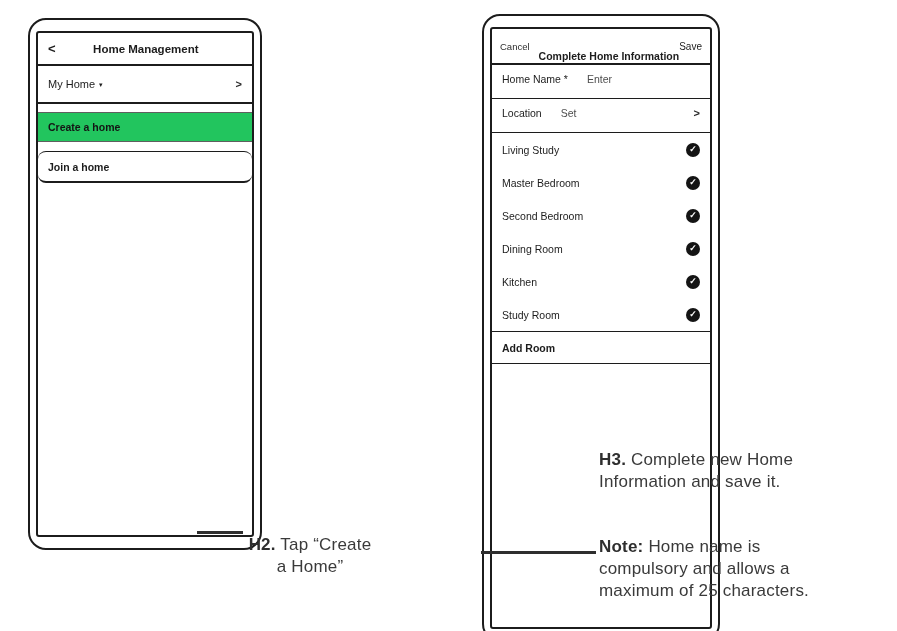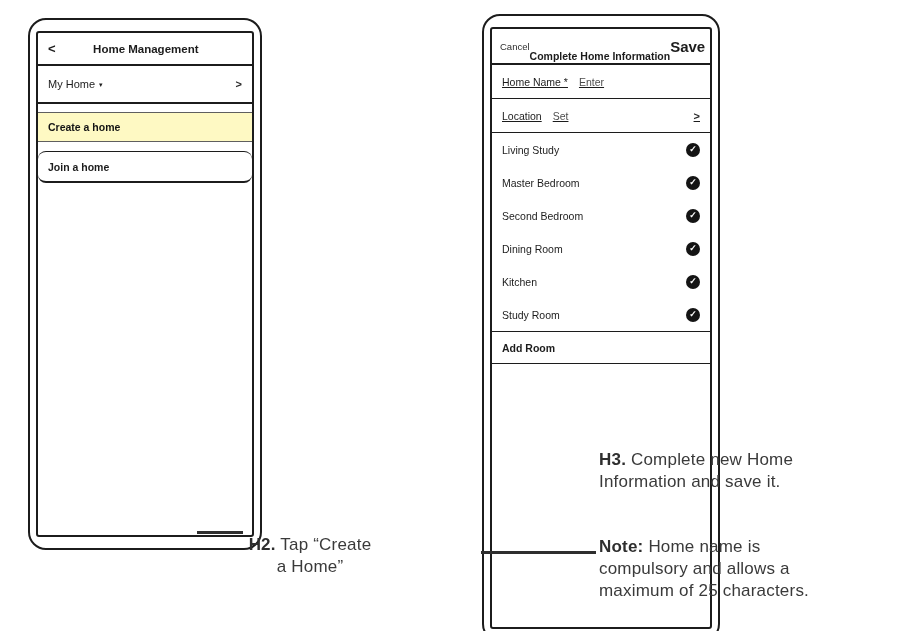--- a/index.html
+++ b/index.html
@@ -45,21 +45,21 @@
     border-bottom:2px solid #1c1c1c;
     display:flex; align-items:center;
     padding:0 10px; font-size:11px;
   }
   .caret-down { font-size:7px; margin-left:4px; position:relative; top:1px; }
   .row-chevron { margin-left:auto; font-size:11px; font-weight:600; color:#2b2b2b; }
 
   .s1-gap-a { height:8px; flex:0 0 8px; }
   .s1-row-create {
     height:30px; flex:0 0 30px;
-    background:#fef9c3;
+    background:#22c55e;
     border-top:1.5px solid #5f5f5f;
     border-bottom:1.5px solid #5f5f5f;
     display:flex; align-items:center;
     padding:0 10px; font-size:10.5px; font-weight:bold; color:#141414;
   }
   .s1-gap-b { height:9px; flex:0 0 9px; }
   .s1-row-join {
     height:32px; flex:0 0 32px;
     border-top:1.5px solid #1c1c1c;
     border-bottom:2px solid #1c1c1c;
@@ -69,29 +69,29 @@
 
   
   .s2-header {
     height:36px; flex:0 0 36px;
     border-bottom:2px solid #1c1c1c;
     display:flex; align-items:center;
     padding:0 8px;
   }
   .s2-cancel { font-size:9.5px; color:#2e2e2e; }
   .s2-title  { flex:1; text-align:right; font-weight:bold; font-size:10.5px; white-space:nowrap;margin-top:20px; }
-  .s2-save   { font-weight:bold; font-size:15px; }
+  .s2-save   { font-weight:normal; font-size:10px; }
 
   .s2-row {
     height:34px; flex:0 0 34px;
     border-bottom:1.5px solid #1c1c1c;
-    display:flex; align-items:center;
-    padding:16px 10px; font-size:10.5px;text-decoration:underline;
-  }
-  .s2-value { color:#4d4d4d; margin-left:11px; }
+    display:flex; 
+    padding:8px 10px; font-size:10.5px;
+  }
+  .s2-value { color:#4d4d4d; margin-left:19px; }
   .s2-rooms-header {
     height:25px; flex:0 0 25px;
     border-bottom:1.5px solid #1c1c1c;
     display:flex; align-items:center;
     padding:0 10px; font-size:8.5px; color:#222;
   }
   .s2-room {
     height:33px; flex:0 0 33px;
     display:flex; align-items:center;
     padding:0 10px; font-size:10.5px;

